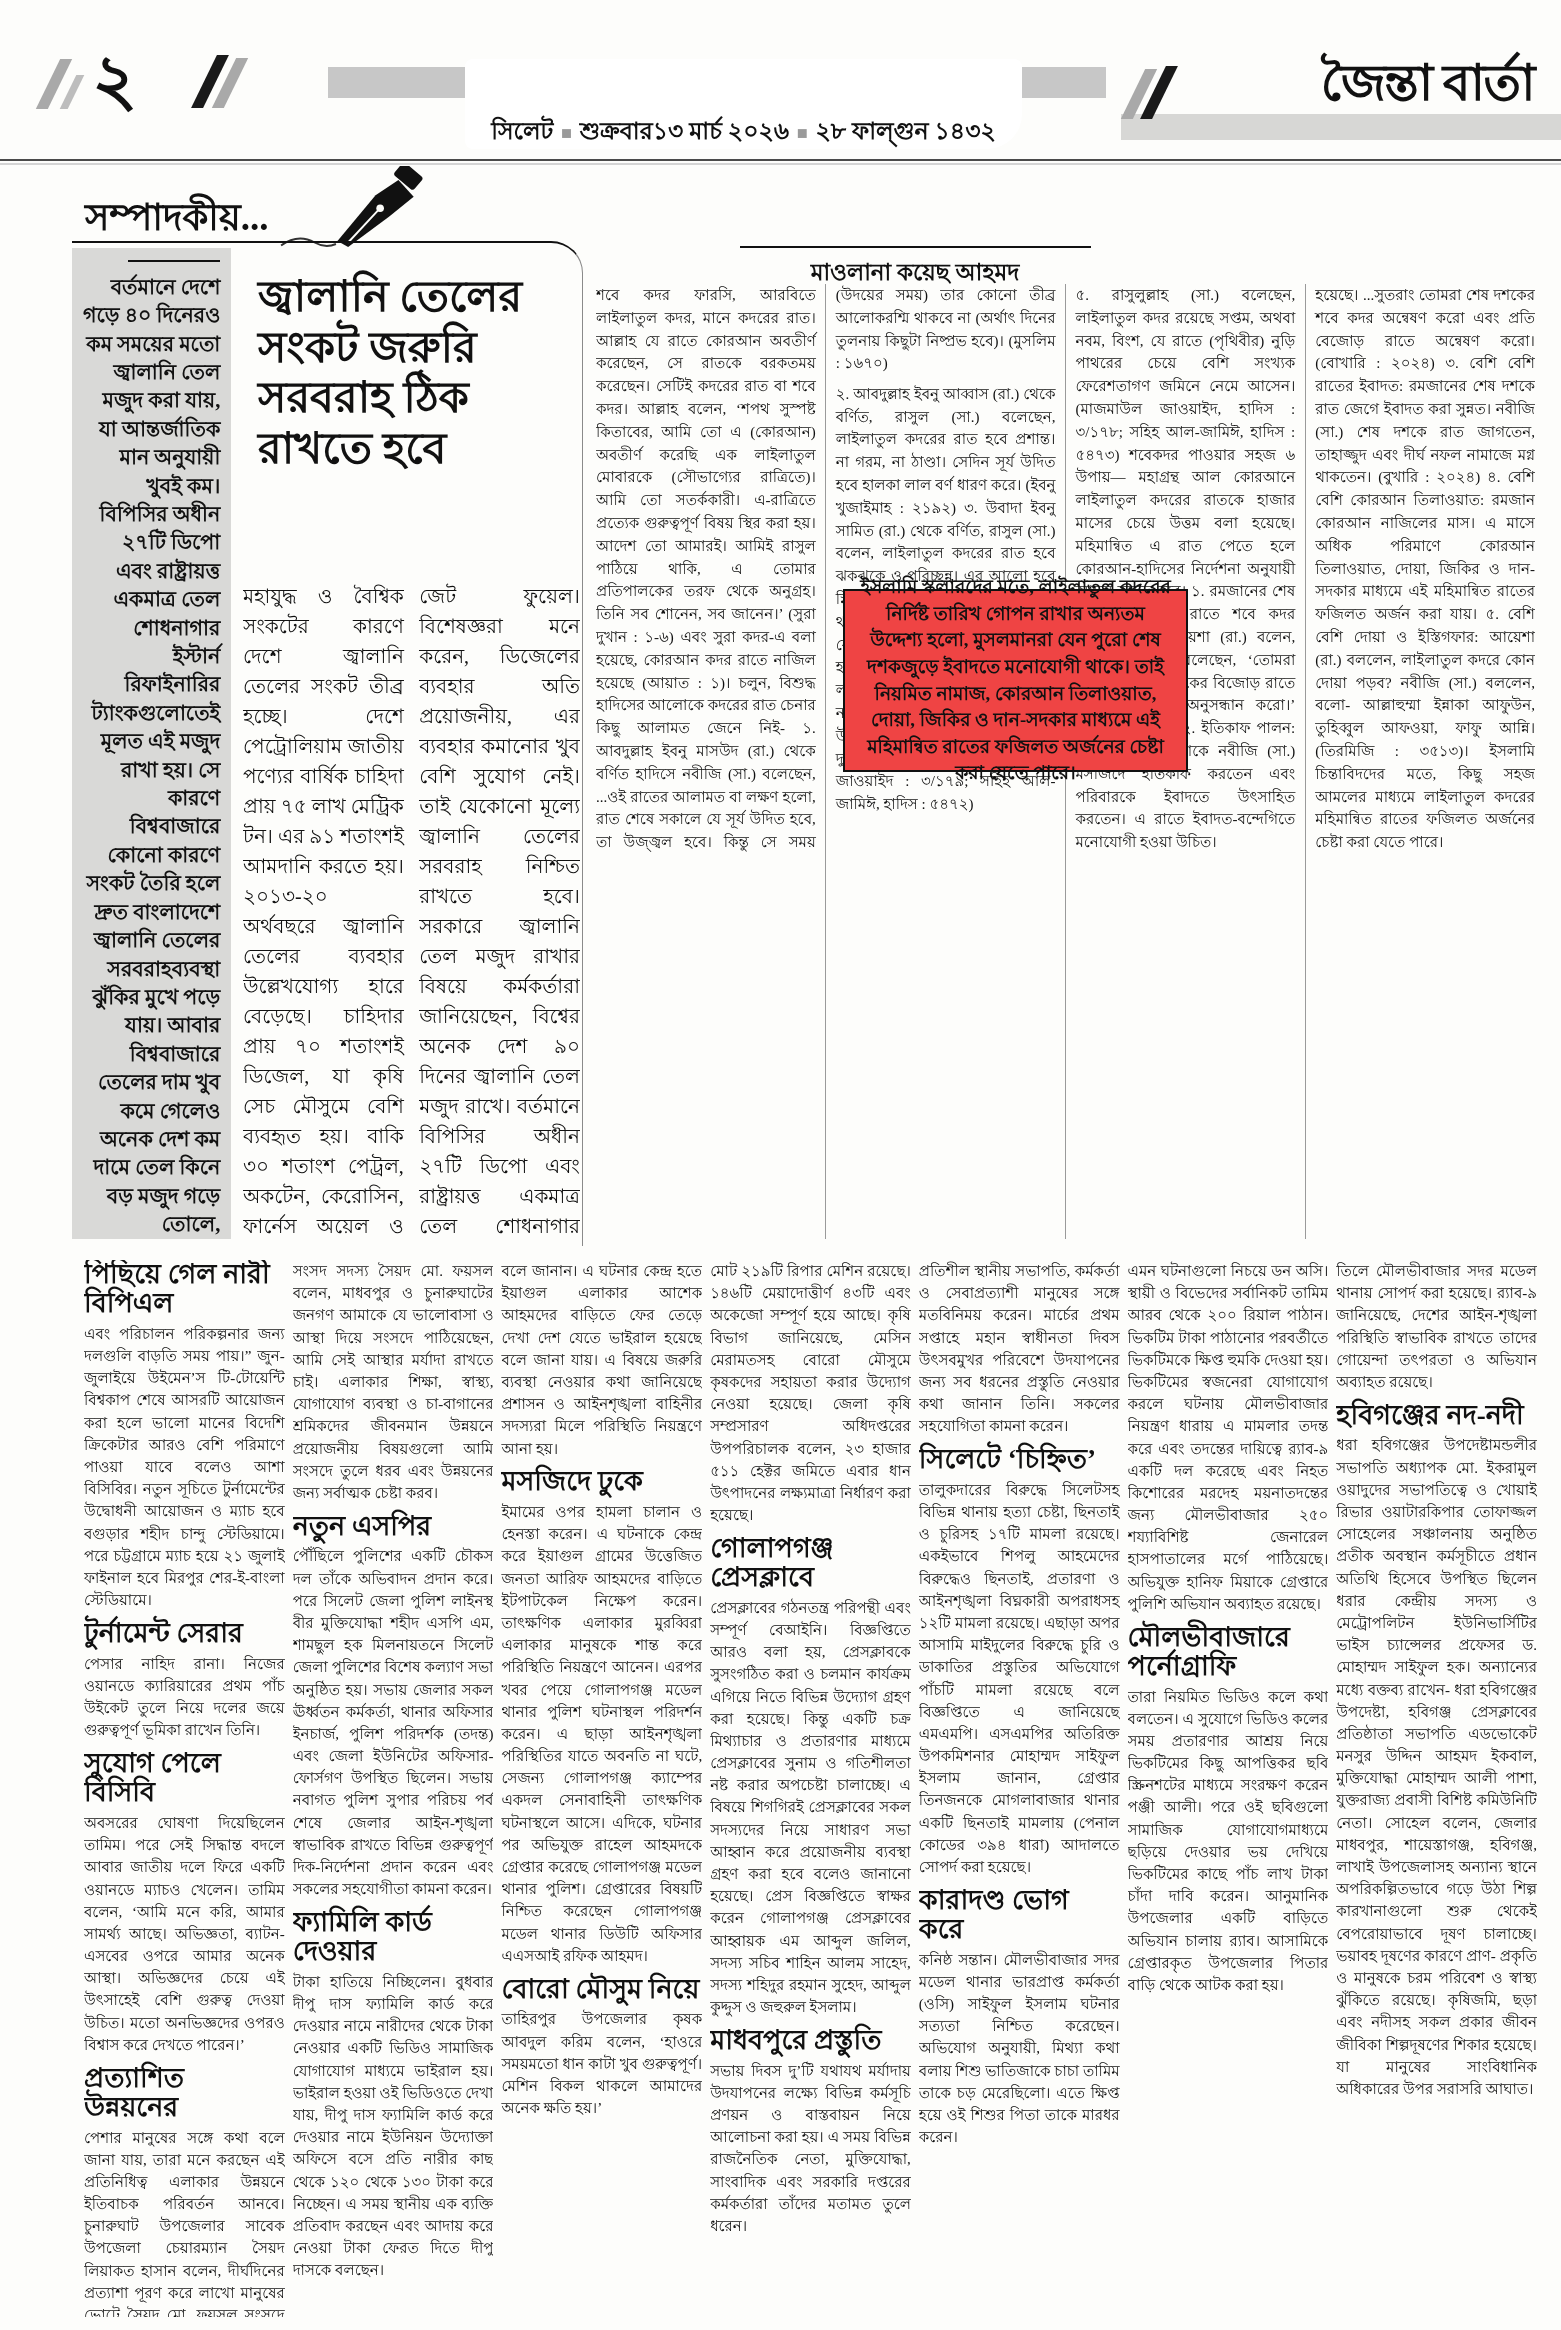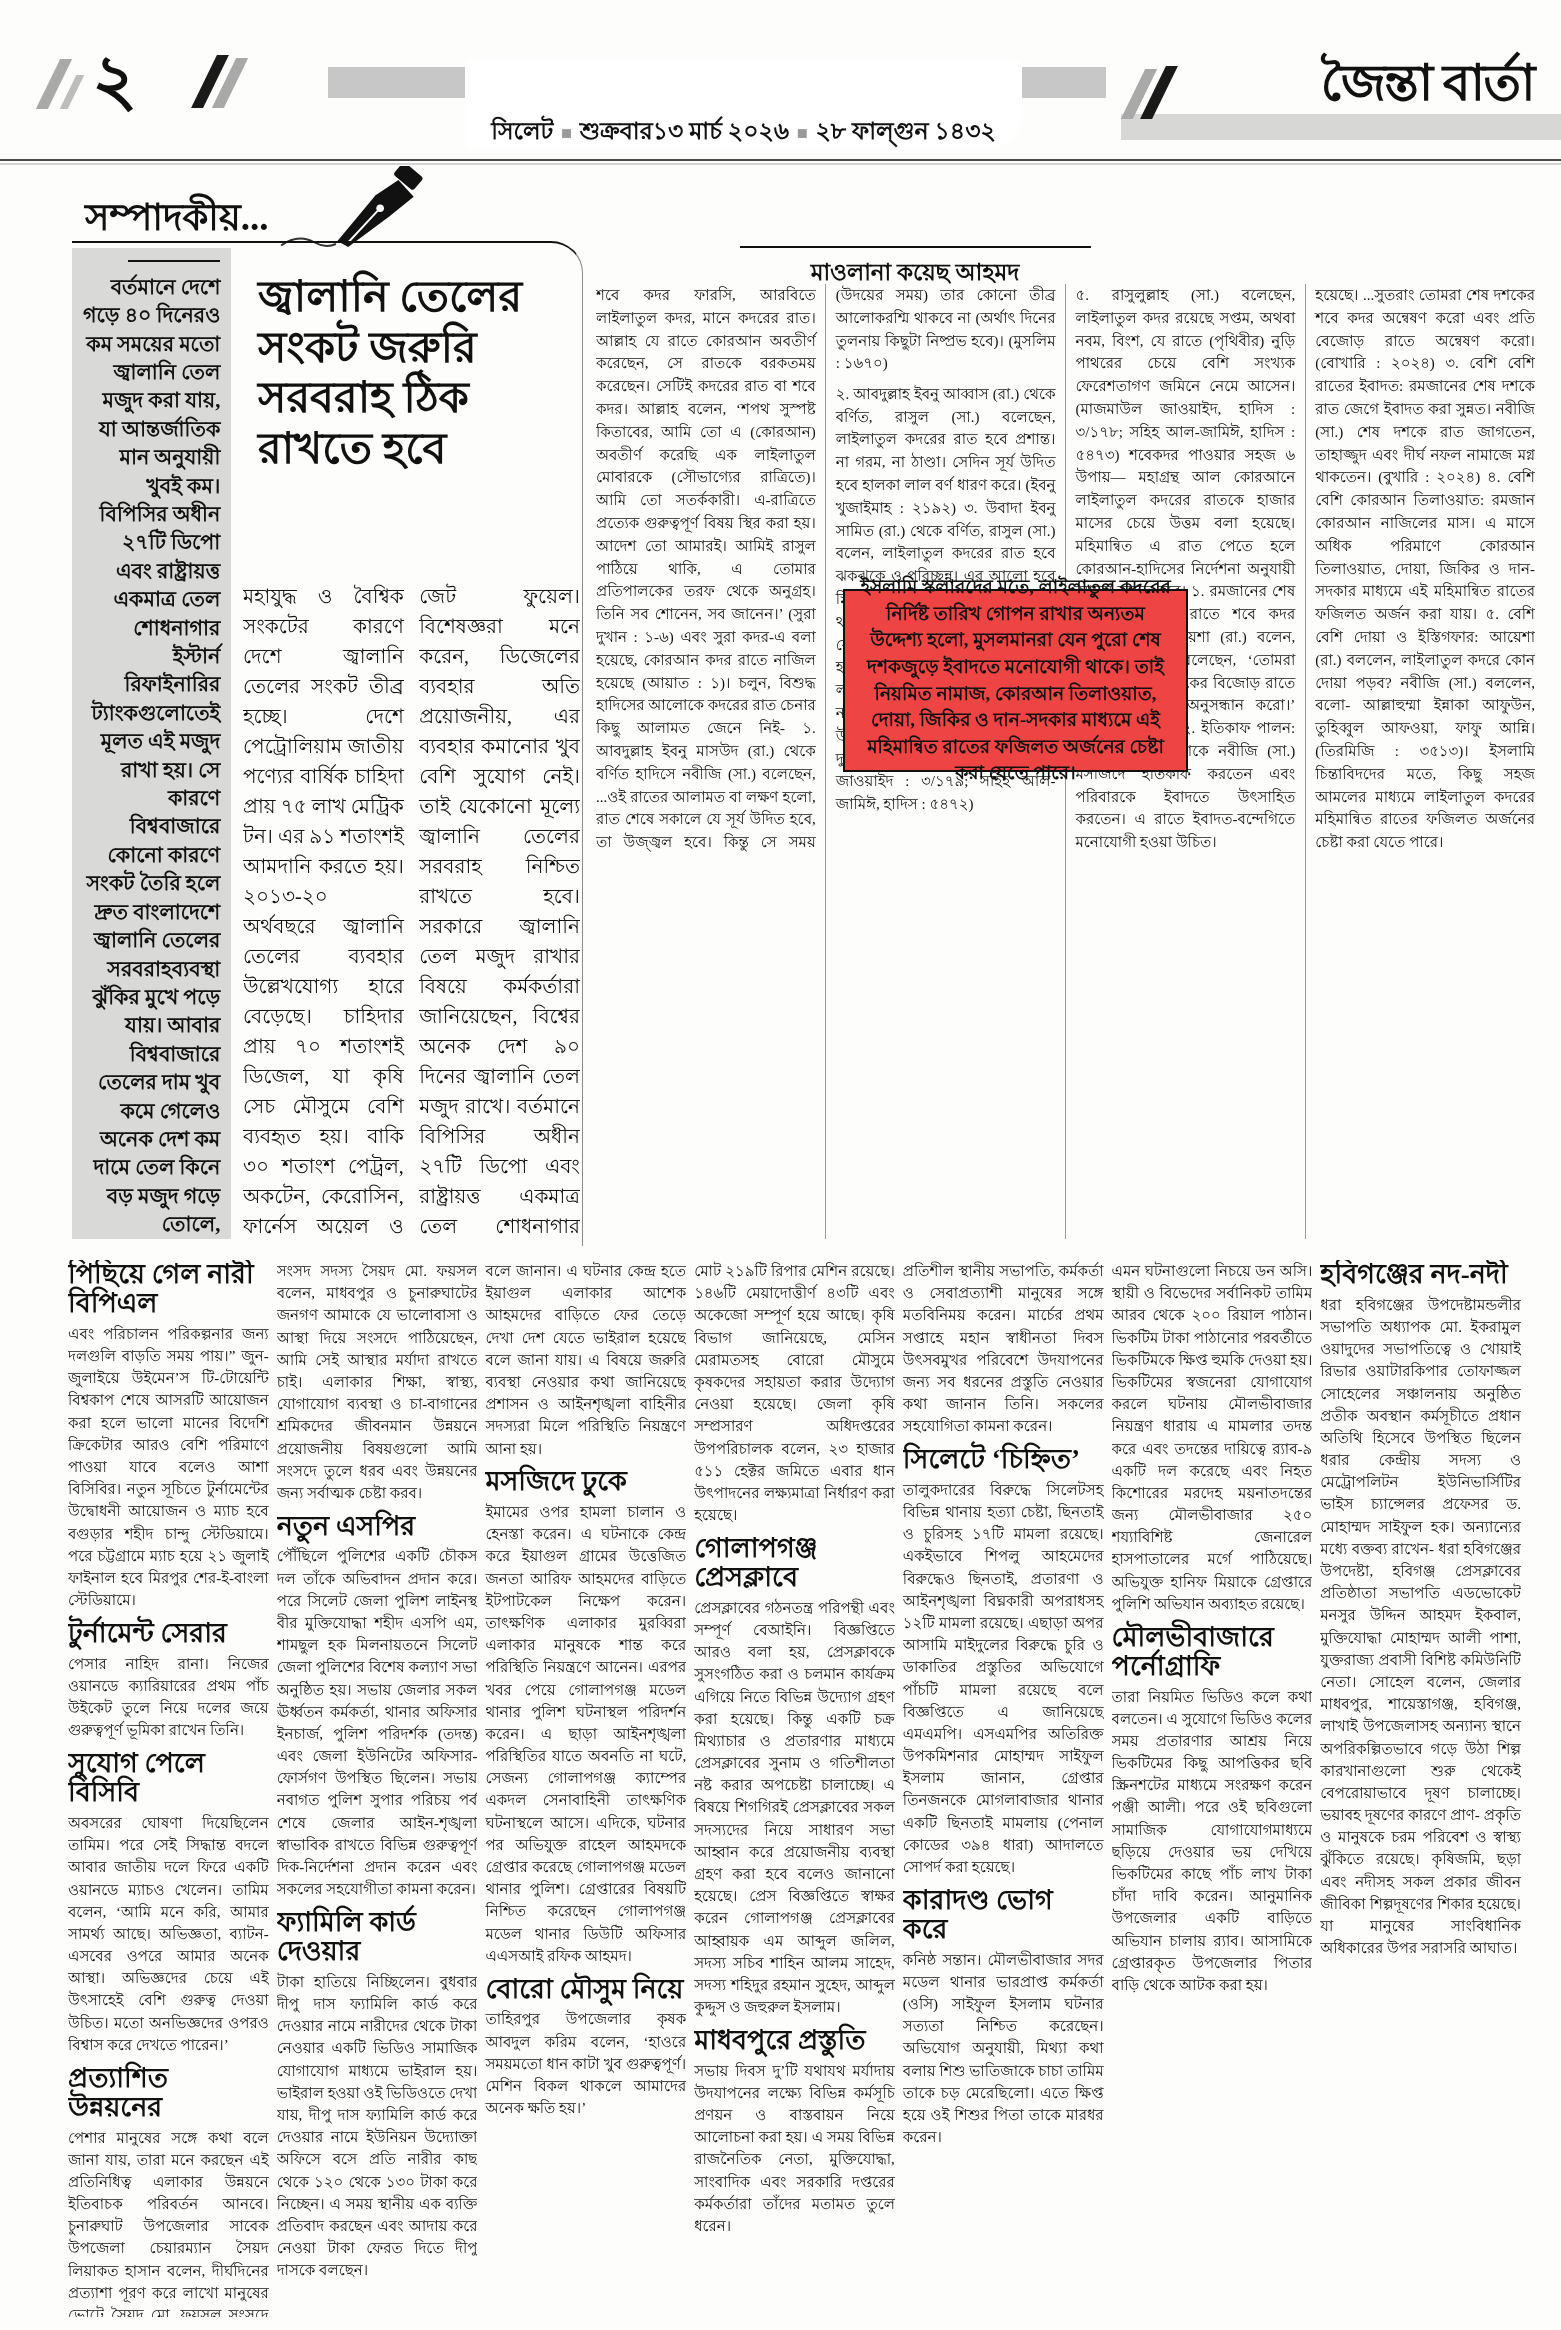--- a/index.html
+++ b/index.html
@@ -42,21 +42,21 @@
             border-top:2.3px solid #111;border-right:0.8px solid #8a8a8a;border-top-right-radius:32px;
             box-sizing:border-box;}
   #edit-sidebar{position:absolute;left:0;top:4.6px;width:159px;height:991px;background:#d9d9d7;
                 box-sizing:border-box;padding:12.2px 10.7px;text-align:right;font-weight:bold;
                 font-size:20.6px;line-height:1.38;overflow:hidden;}
   .side-rule{height:2.3px;background:#111;width:92px;margin:0 0 10.7px auto;}
   #edit-headline{position:absolute;left:174px;top:17px;width:332px;font-size:43px;font-weight:bold;line-height:1.18;}
   #edit-body{position:absolute;left:171px;top:329px;width:337px;height:665px;
              column-count:2;column-gap:15.3px;font-size:20px;line-height:1.5;text-align:justify;overflow:hidden;margin-top:9px;}
   
-  #bottom-cols{position:absolute;left:68px;top:1260px;width:1453px;height:1057px;
+  #bottom-cols{position:absolute;left:84px;top:1260px;width:1453px;height:1057px;
                display:grid;grid-template-columns:repeat(7,1fr);gap:0 8px;}
   .bcol{overflow:hidden;}
   .bcol h3{margin:7.6px 0 4.6px 0;font-size:27px;font-weight:bold;line-height:1.08;}
   .bcol h3:first-child{margin-top:0;}
   .bcol p{margin:0 0 6.1px 0;font-size:15px;line-height:1.48;text-align:justify;}
 </style>
 </head>
 <body>
 
 <div id="page">
@@ -166,19 +166,20 @@
         <p>তালুকদারের বিরুদ্ধে সিলেটসহ বিভিন্ন থানায় হত্যা চেষ্টা, ছিনতাই ও চুরিসহ ১৭টি মামলা রয়েছে। একইভাবে শিপলু আহমেদের বিরুদ্ধেও ছিনতাই, প্রতারণা ও আইনশৃঙ্খলা বিঘ্নকারী অপরাধসহ ১২টি মামলা রয়েছে। এছাড়া অপর আসামি মাইদুলের বিরুদ্ধে চুরি ও ডাকাতির প্রস্তুতির অভিযোগে পাঁচটি মামলা রয়েছে বলে বিজ্ঞপ্তিতে এ জানিয়েছে এমএমপি। এসএমপির অতিরিক্ত উপকমিশনার মোহাম্মদ সাইফুল ইসলাম জানান, গ্রেপ্তার তিনজনকে মোগলাবাজার থানার একটি ছিনতাই মামলায় (পেনাল কোডের ৩৯৪ ধারা) আদালতে সোপর্দ করা হয়েছে।</p>
         <h3>কারাদণ্ড ভোগ করে</h3>
         <p>কনিষ্ঠ সন্তান। মৌলভীবাজার সদর মডেল থানার ভারপ্রাপ্ত কর্মকর্তা (ওসি) সাইফুল ইসলাম ঘটনার সত্যতা নিশ্চিত করেছেন। অভিযোগ অনুযায়ী, মিথ্যা কথা বলায় শিশু ভাতিজাকে চাচা তামিম তাকে চড় মেরেছিলো। এতে ক্ষিপ্ত হয়ে ওই শিশুর পিতা তাকে মারধর করেন।</p>
       </div>
       <div class="bcol">
         <p>এমন ঘটনাগুলো নিচয়ে ডন অসি। স্থায়ী ও বিভেদের সর্বানিকট তামিম আরব থেকে ২০০ রিয়াল পাঠান। ভিকটিম টাকা পাঠানোর পরবর্তীতে ভিকটিমকে ক্ষিপ্ত হুমকি দেওয়া হয়। ভিকটিমের স্বজনেরা যোগাযোগ করলে ঘটনায় মৌলভীবাজার নিয়ন্ত্রণ ধারায় এ মামলার তদন্ত করে এবং তদন্তের দায়িত্বে র‍্যাব-৯ একটি দল করেছে এবং নিহত কিশোরের মরদেহ ময়নাতদন্তের জন্য মৌলভীবাজার ২৫০ শয্যাবিশিষ্ট জেনারেল হাসপাতালের মর্গে পাঠিয়েছে। অভিযুক্ত হানিফ মিয়াকে গ্রেপ্তারে পুলিশি অভিযান অব্যাহত রয়েছে।</p>
         <h3>মৌলভীবাজারে পর্নোগ্রাফি</h3>
         <p>তারা নিয়মিত ভিডিও কলে কথা বলতেন। এ সুযোগে ভিডিও কলের সময় প্রতারণার আশ্রয় নিয়ে ভিকটিমের কিছু আপত্তিকর ছবি স্ক্রিনশটের মাধ্যমে সংরক্ষণ করেন পঞ্জী আলী। পরে ওই ছবিগুলো সামাজিক যোগাযোগমাধ্যমে ছড়িয়ে দেওয়ার ভয় দেখিয়ে ভিকটিমের কাছে পাঁচ লাখ টাকা চাঁদা দাবি করেন। আনুমানিক উপজেলার একটি বাড়িতে অভিযান চালায় র‍্যাব। আসামিকে গ্রেপ্তারকৃত উপজেলার পিতার বাড়ি থেকে আটক করা হয়।</p>
       </div>
       <div class="bcol">
+        <p>তিলে মৌলভীবাজার সদর মডেল থানায় সোপর্দ করা হয়েছে। র‍্যাব-৯ জানিয়েছে, দেশের আইন-শৃঙ্খলা পরিস্থিতি স্বাভাবিক রাখতে তাদের গোয়েন্দা তৎপরতা ও অভিযান অব্যাহত রয়েছে।</p>
         <h3>হবিগঞ্জের নদ-নদী</h3>
         <p>ধরা হবিগঞ্জের উপদেষ্টামন্ডলীর সভাপতি অধ্যাপক মো. ইকরামুল ওয়াদুদের সভাপতিত্বে ও খোয়াই রিভার ওয়াটারকিপার তোফাজ্জল সোহেলের সঞ্চালনায় অনুষ্ঠিত প্রতীক অবস্থান কর্মসূচীতে প্রধান অতিথি হিসেবে উপস্থিত ছিলেন ধরার কেন্দ্রীয় সদস্য ও মেট্রোপলিটন ইউনিভার্সিটির ভাইস চ্যান্সেলর প্রফেসর ড. মোহাম্মদ সাইফুল হক। অন্যান্যের মধ্যে বক্তব্য রাখেন- ধরা হবিগঞ্জের উপদেষ্টা, হবিগঞ্জ প্রেসক্লাবের প্রতিষ্ঠাতা সভাপতি এডভোকেট মনসুর উদ্দিন আহমদ ইকবাল, মুক্তিযোদ্ধা মোহাম্মদ আলী পাশা, যুক্তরাজ্য প্রবাসী বিশিষ্ট কমিউনিটি নেতা। সোহেল বলেন, জেলার মাধবপুর, শায়েস্তাগঞ্জ, হবিগঞ্জ, লাখাই উপজেলাসহ অন্যান্য স্থানে অপরিকল্পিতভাবে গড়ে উঠা শিল্প কারখানাগুলো শুরু থেকেই বেপরোয়াভাবে দূষণ চালাচ্ছে। ভয়াবহ দূষণের কারণে প্রাণ- প্রকৃতি ও মানুষকে চরম পরিবেশ ও স্বাস্থ্য ঝুঁকিতে রয়েছে। কৃষিজমি, ছড়া এবং নদীসহ সকল প্রকার জীবন জীবিকা শিল্পদূষণের শিকার হয়েছে। যা মানুষের সাংবিধানিক অধিকারের উপর সরাসরি আঘাত।</p>
       </div>
     </div>
 
 </div>
 
 
 </body></html>

